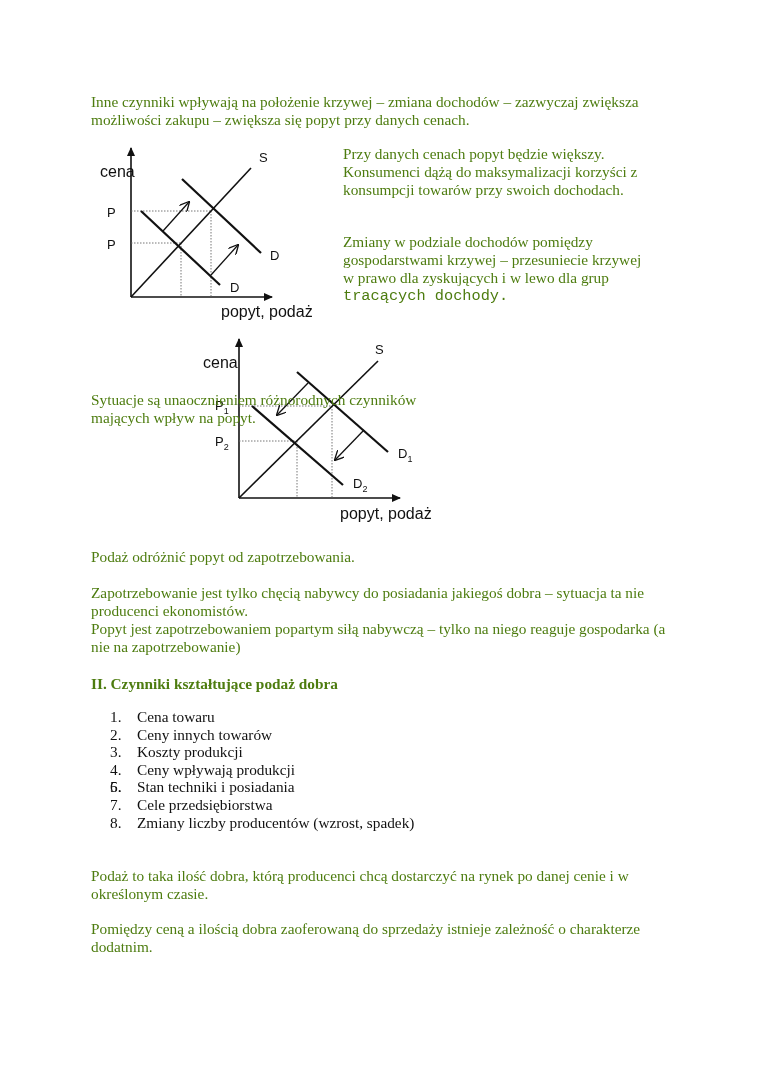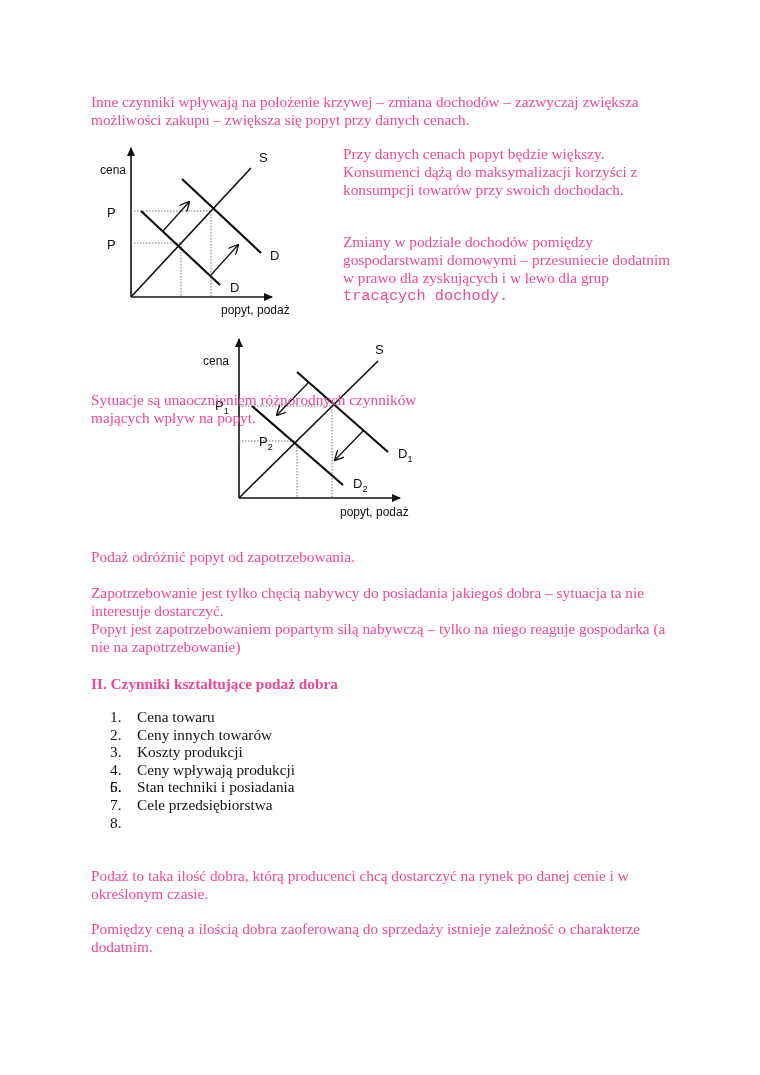--- a/index.html
+++ b/index.html
@@ -1,19 +1,19 @@
 <!DOCTYPE html>
 <html><head>
 <meta charset="utf-8">
 <style>
   html, body { margin: 0; padding: 0; background: #ffffff; }
   body { width: 760px; height: 1075px; position: relative; overflow: hidden;
          font-family: "Liberation Serif", serif; color: #111; }
-  .t { position: absolute; font-family: "Liberation Serif", serif; font-size: 15.3px; line-height: 18px; color: #ec4899; white-space: nowrap; }
-  .sans { font-family: "Liberation Sans", sans-serif; font-size: 12px; color: #111; position: absolute; white-space: nowrap; }
+  .t { position: absolute; font-family: "Liberation Serif", serif; font-size: 15.3px; line-height: 18px; color: #4d7c0f; white-space: nowrap; }
+  .sans { font-family: "Liberation Sans", sans-serif; font-size: 16px; color: #111; position: absolute; white-space: nowrap; }
   .bold { font-weight: bold; }
   svg.g { position: absolute; left: 0; top: 0; }
   ol.list { position: absolute; left: 110px; top: 708px; margin: 0; padding: 0; list-style: none; }
   ol.list li { font-family: "Liberation Serif", serif; font-size: 15.3px; line-height: 17.6px; position: relative; padding-left: 27px; white-space: nowrap; }
   ol.list li .n { position: absolute; left: 0; }
 </style>
 </head>
 <body>
 
 <div class="t" style="left:91px; top:93px;">Inne czynniki wpływają na położenie krzywej – zmiana dochodów – zazwyczaj zwiększa</div>
@@ -67,51 +67,51 @@
 <div class="sans" style="left:259px; top:150px; font-size:13px;">S</div>
 <div class="sans" style="left:270px; top:248px; font-size:13px;">D</div>
 <div class="sans" style="left:230px; top:280px; font-size:13px;">D</div>
 <div class="sans" style="left:221px; top:303px;">popyt, podaż</div>
 
 <div class="t" style="left:343px; top:145px;">Przy danych cenach popyt będzie większy.</div>
 <div class="t" style="left:343px; top:163px;">Konsumenci dążą do maksymalizacji korzyści z</div>
 <div class="t" style="left:343px; top:181px;">konsumpcji towarów przy swoich dochodach.</div>
 
 <div class="t" style="left:343px; top:233px;">Zmiany w podziale dochodów pomiędzy</div>
-<div class="t" style="left:343px; top:251px;">gospodarstwami domowymi – przesuniecie dodatnim</div>
+<div class="t" style="left:343px; top:251px;">gospodarstwami krzywej – przesuniecie krzywej</div>
 <div class="t" style="left:343px; top:269px;">w prawo dla zyskujących i w lewo dla grup</div>
 <div class="t" style="left:343px; top:287px;font-family:Liberation Mono, monospace;">tracących dochody.</div>
 
 <div class="sans" style="left:203px; top:354px;">cena</div>
 <div class="sans" style="left:375px; top:342px; font-size:13px;">S</div>
 <div class="sans" style="left:215px; top:398px; font-size:13px;"><span>P</span><sub style="font-size:9px;">1</sub></div>
-<div class="sans" style="left:215px; top:434px; font-size:13px;margin-left:44px;"><span>P</span><sub style="font-size:9px;">2</sub></div>
+<div class="sans" style="left:215px; top:434px; font-size:13px;"><span>P</span><sub style="font-size:9px;">2</sub></div>
 <div class="sans" style="left:398px; top:446px; font-size:13px;"><span>D</span><sub style="font-size:9px;">1</sub></div>
 <div class="sans" style="left:353px; top:476px; font-size:13px;"><span>D</span><sub style="font-size:9px;">2</sub></div>
 <div class="sans" style="left:340px; top:505px;">popyt, podaż</div>
 
 <div class="t" style="left:91px; top:391px;">Sytuacje są unaocznieniem różnorodnych czynników</div>
 <div class="t" style="left:91px; top:409px;">mających wpływ na popyt.</div>
 
 <div class="t" style="left:91px; top:548px;">Podaż odróżnić popyt od zapotrzebowania.</div>
 <div class="t" style="left:91px; top:584px;">Zapotrzebowanie jest tylko chęcią nabywcy do posiadania jakiegoś dobra – sytuacja ta nie</div>
-<div class="t" style="left:91px; top:602px;">interesuje dostarczyć.</div>
+<div class="t" style="left:91px; top:602px;">producenci ekonomistów.</div>
 <div class="t" style="left:91px; top:620px;">Popyt jest zapotrzebowaniem popartym siłą nabywczą – tylko na niego reaguje gospodarka (a</div>
 <div class="t" style="left:91px; top:638px;">nie na zapotrzebowanie)</div>
 
 <div class="t bold" style="left:91px; top:675px;">II. Czynniki kształtujące podaż dobra</div>
 
 <ol class="list">
   <li><span class="n">1.</span><span>Cena towaru</span></li>
   <li><span class="n">2.</span><span>Ceny innych towarów</span></li>
   <li><span class="n">3.</span><span>Koszty produkcji</span></li>
   <li><span class="n">4.</span><span>Ceny wpływają produkcji</span></li>
   <li><span class="n">5.</span></li>
   <li><span class="n">6.</span><span>Stan techniki i posiadania</span></li>
   <li><span class="n">7.</span><span>Cele przedsiębiorstwa</span></li>
-  <li><span class="n">8.</span></li>
+  <li><span class="n">8.</span><span>Zmiany liczby producentów (wzrost, spadek)</span></li>
 </ol>
 
 <div class="t" style="left:91px; top:867px;">Podaż to taka ilość dobra, którą producenci chcą dostarczyć na rynek po danej cenie i w</div>
 <div class="t" style="left:91px; top:885px;">określonym czasie.</div>
 
 <div class="t" style="left:91px; top:920px;">Pomiędzy ceną a ilością dobra zaoferowaną do sprzedaży istnieje zależność o charakterze</div>
 <div class="t" style="left:91px; top:938px;">dodatnim.</div>
 
 </body></html>

